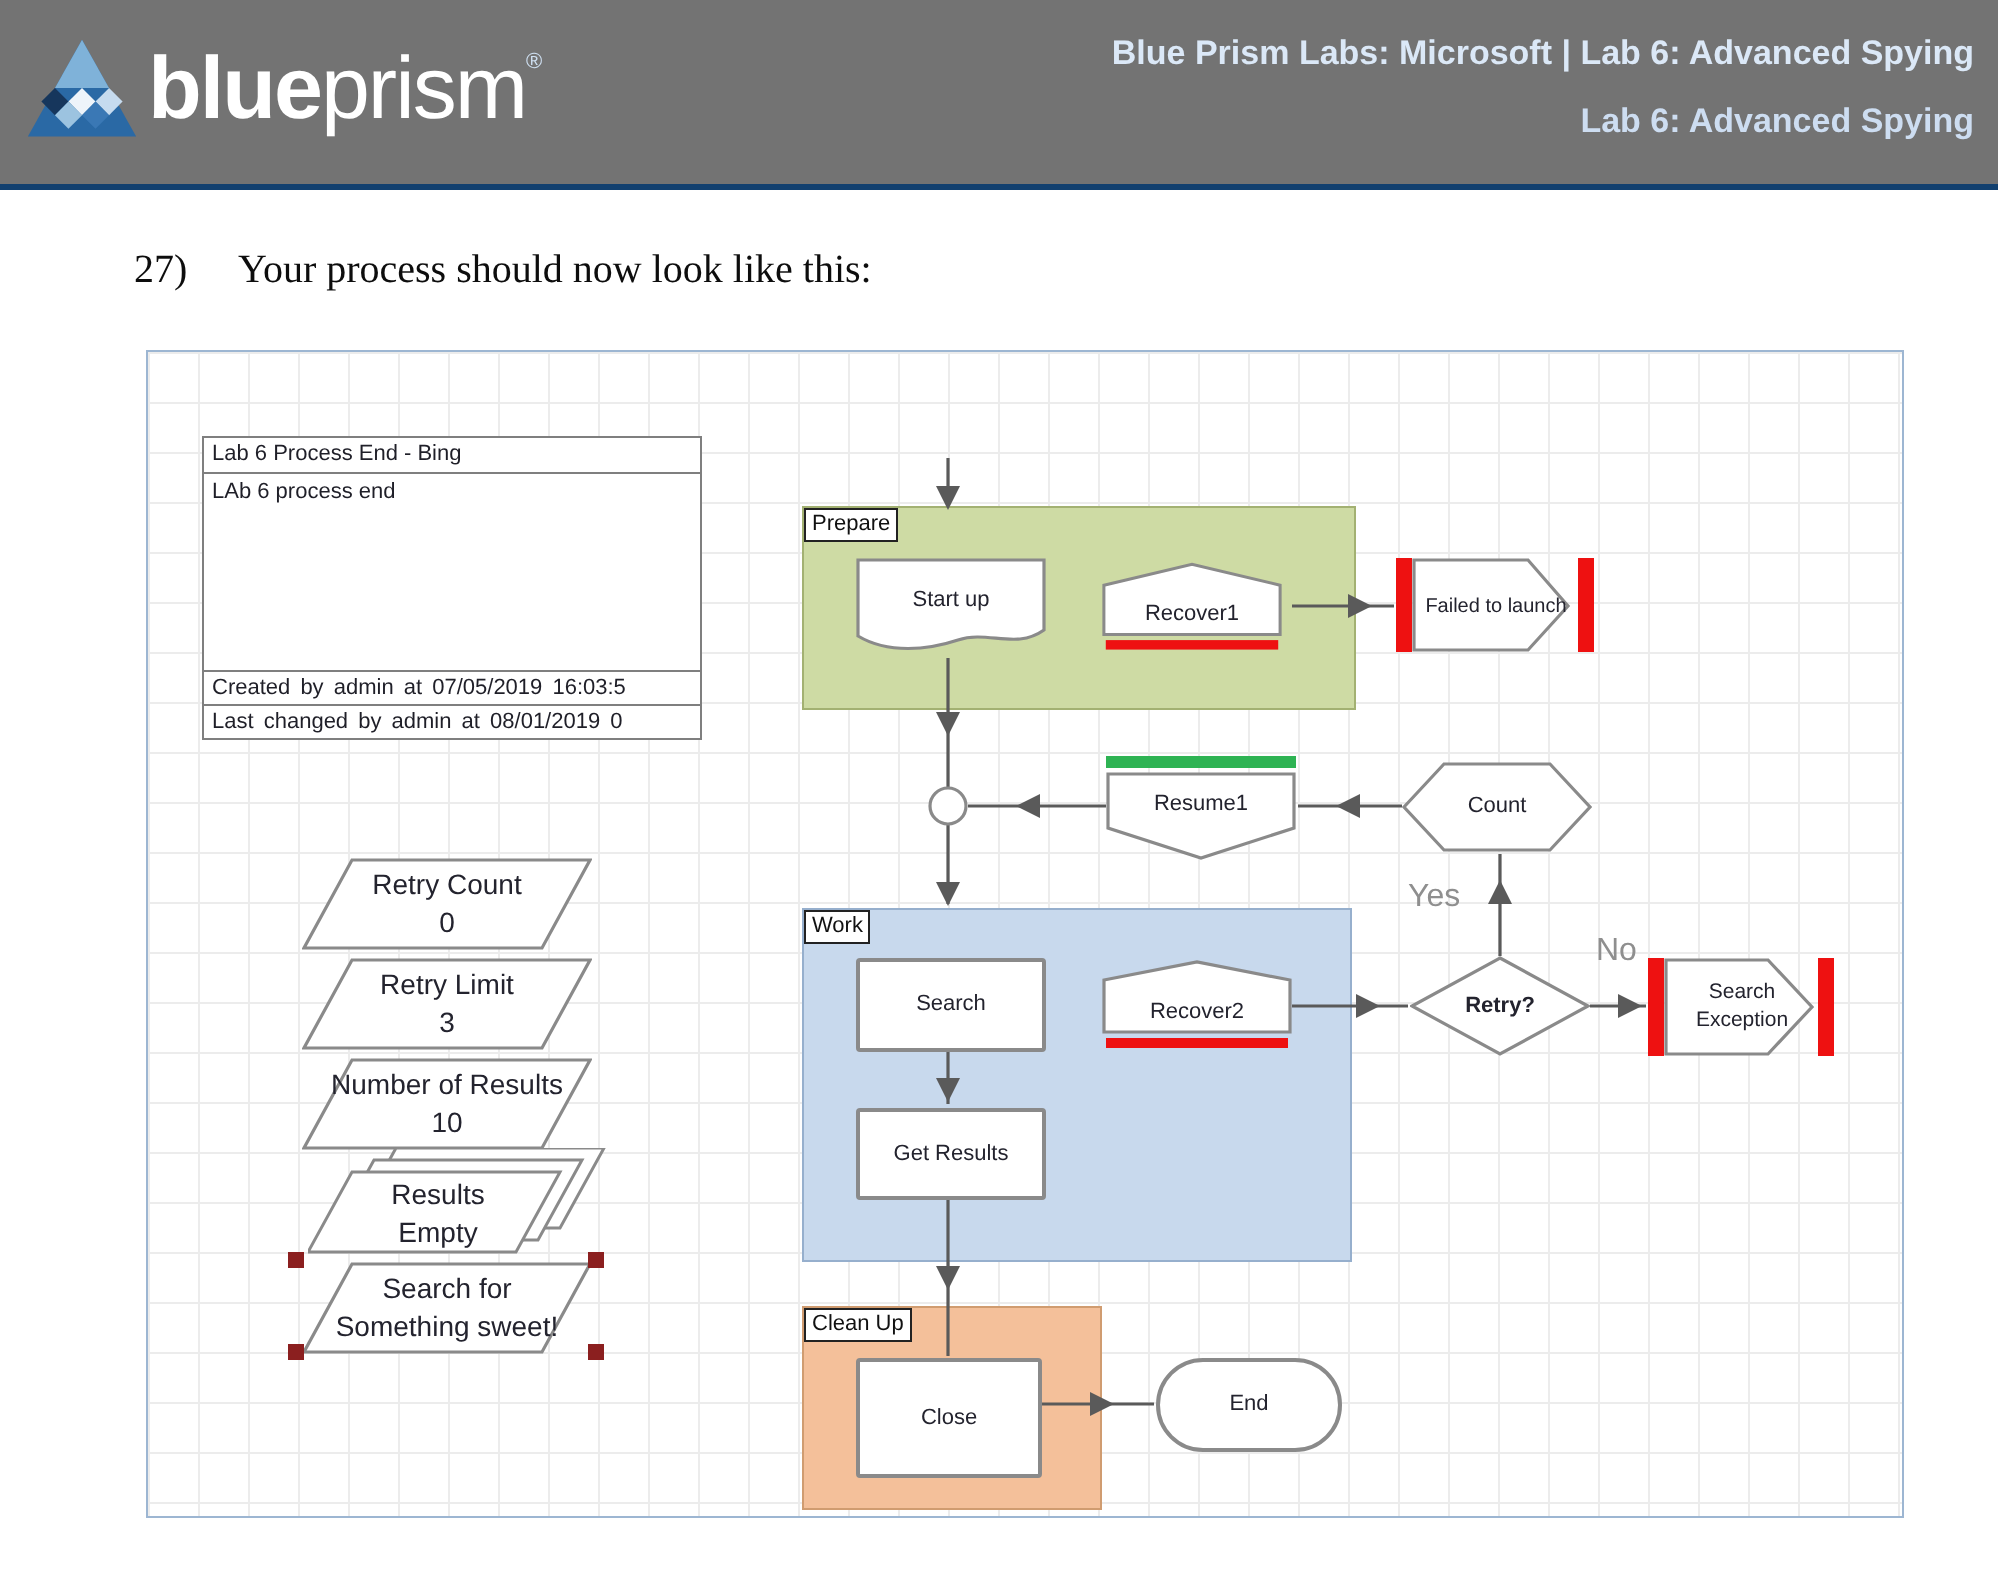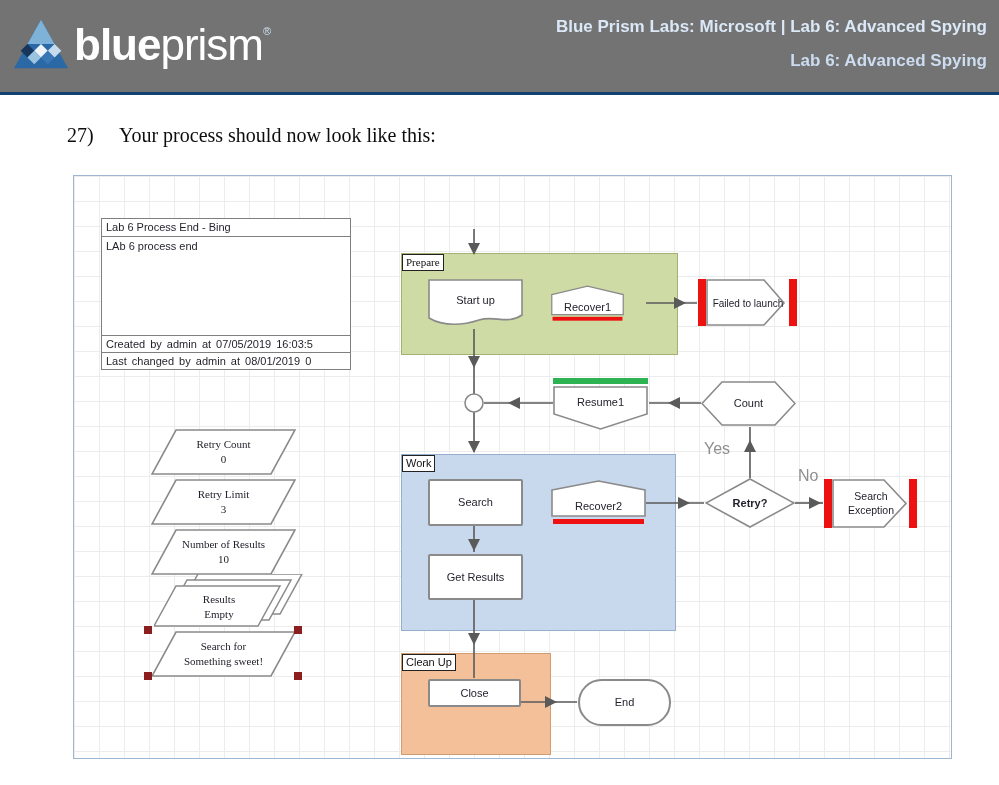--- a/index.html
+++ b/index.html
@@ -52,46 +52,46 @@
     position:absolute;display:flex;align-items:center;justify-content:center;
     text-align:center;font-size:11px;color:#23232e;z-index:4;line-height:1.3;
   }
   .stage-text{position:relative;z-index:2;}
   .shape-svg{position:absolute;left:0;top:0;width:100%;height:100%;z-index:1;}
   .stadium{background:#ffffff;border:2px solid #8a8a8a;border-radius:24px;box-sizing:border-box;}
   .rect-stage{background:#ffffff;border:2px solid #8a8a8a;border-radius:2px;box-sizing:border-box;}
   .node-start{left:352px;top:5px;width:95px;height:48px;}
   .node-startup{left:354px;top:103px;width:95px;height:50px;}
   .node-startup .stage-text{padding-bottom:8px;}
-  .node-recover1{left:477px;top:103px;width:73px;height:48px;}
+  .node-recover1{left:477px;top:103px;width:90px;height:48px;}
   .node-recover1 .stage-text,.node-recover2 .stage-text{padding-top:8px;}
   .node-failed{left:624px;top:103px;width:100px;height:48px;font-size:10px;text-align:right;}
   .node-resume1{left:479px;top:202px;width:95px;height:52px;}
   .node-resume1 .stage-text{padding-bottom:6px;padding-top:2px;}
   .node-count{left:627px;top:205px;width:95px;height:45px;}
   .node-search{left:354px;top:303px;width:95px;height:47px;}
   .node-recover2{left:477px;top:303px;width:95px;height:46px;}
   .node-retry{left:631px;top:302px;width:90px;height:50px;font-weight:bold;}
   .node-searchex{left:750px;top:303px;width:94px;height:49px;font-size:10.5px;}
   .node-getresults{left:354px;top:378px;width:95px;height:46px;}
-  .node-close{left:354px;top:503px;width:93px;height:28px;}
+  .node-close{left:354px;top:503px;width:93px;height:60px;}
   .node-end{left:504px;top:503px;width:93px;height:47px;}
   
   .info-box{
     position:absolute;left:27px;top:30px;width:250px;height:152px;z-index:4;
     background:#ffffff;border:1px solid #7f7f7f;box-sizing:border-box;
     display:flex;flex-direction:column;font-size:11px;color:#1f1f28;margin-top:12px;
   }
   .info-title{border-bottom:1px solid #7f7f7f;padding:1px 4px;line-height:15px;}
   .info-desc{flex:1;padding:2px 4px;line-height:15px;}
   .info-row{border-top:1px solid #7f7f7f;padding:1px 4px;line-height:14px;word-spacing:2px;white-space:nowrap;overflow:hidden;}
   
   .data-item{
     position:absolute;width:145px;height:46px;z-index:4;display:flex;flex-direction:column;
-    align-items:center;justify-content:center;text-align:center;font-size:11px;color:#23232e;line-height:1.35;font-family:Liberation Serif, serif;
+    align-items:center;justify-content:center;text-align:center;font-size:14px;color:#23232e;line-height:1.35;
   }
   .di-0{left:77px;top:253px;}
   .di-1{left:77px;top:303px;}
   .di-2{left:77px;top:353px;}
   .di-3{left:80px;top:398px;width:152px;height:58px;}
   .di-3 .stack-text{position:absolute;left:0;top:12px;width:130px;height:41px;display:flex;flex-direction:column;align-items:center;justify-content:center;z-index:2;}
   .di-4{left:77px;top:455px;}
   .handle{position:absolute;width:8px;height:8px;background:#8b1f1f;z-index:7;}
   .edge-label{position:absolute;z-index:6;font-size:16px;color:#8f8f8f;}
   .label-yes{left:630px;top:264px;}
@@ -121,21 +121,21 @@
 
 <div class="instruction">
   <span class="num">27)</span><span>Your process should now look like this:</span>
 </div>
 
 <div class="canvas">
 
   <div class="blockgroup block-prepare"></div>
   <div class="blockgroup block-work"></div>
   <div class="blockgroup block-cleanup"></div>
-  <div class="block-label" style="left:328px;top:78px;font-family:Liberation Serif, serif;">Prepare</div>
+  <div class="block-label" style="left:328px;top:78px;">Prepare</div>
   <div class="block-label" style="left:328px;top:279px;">Work</div>
   <div class="block-label" style="left:328px;top:478px;">Clean Up</div>
 
   <svg class="connector-layer" viewBox="0 0 877 582">
     <g stroke="#5a5a5a" stroke-width="1.6" fill="#5a5a5a">
       <g>
         <line x1="400" y1="53" x2="400" y2="76"></line>
           <polygon points="400,79 394,67 406,67" stroke="none"></polygon>
       </g>
       <g>

